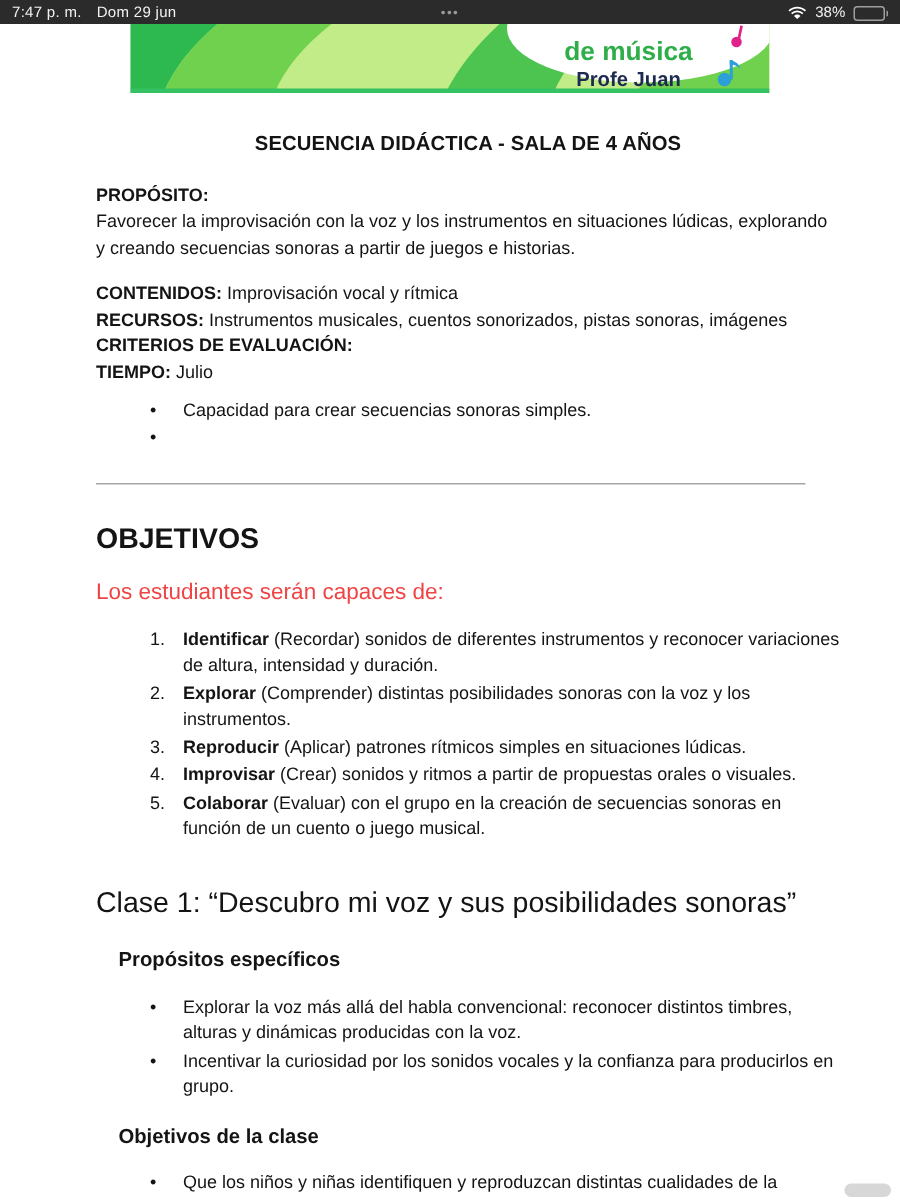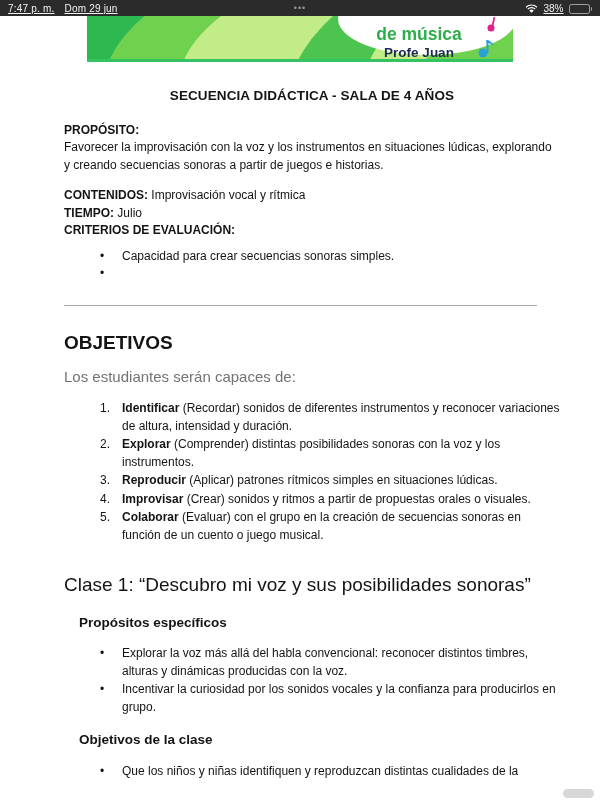--- a/index.html
+++ b/index.html
@@ -1,21 +1,21 @@
 <!DOCTYPE html>
 <html><head>
 <meta charset="utf-8">
 <style>
   * { margin:0; padding:0; box-sizing:border-box; }
   html,body { width:600px; height:800px; overflow:hidden; background:#ffffff;
     font-family:"Liberation Sans", sans-serif; }
   
   .statusbar { position:absolute; top:0; left:0; width:600px; height:16px;
     background:#2b2b2b; color:#f2f2f2; font-size:10px; display:flex;
-    align-items:center; justify-content:space-between; padding:0 8px; z-index:5;text-decoration:underline; }
+    align-items:center; justify-content:space-between; padding:0 8px; z-index:5; }
   .sb-left { display:flex; gap:10px; letter-spacing:.2px; }
   .sb-center { position:absolute; left:50%; transform:translateX(-50%);
     color:#9a9a9a; font-size:9px; letter-spacing:1px; }
   .sb-right { display:flex; align-items:flex-end; gap:5px; }
   .wifi { width:13px; height:10px; }
   .battery { display:flex; align-items:center; }
   .bat-body { width:21px; height:10px; border:1px solid rgba(255,255,255,.55);
     border-radius:2.5px; padding:1px; }
   .bat-fill { height:100%; width:38%; background:#ffffff; border-radius:1px; }
   .bat-nub { width:1.5px; height:4px; background:rgba(255,255,255,.55);
@@ -30,21 +30,21 @@
   .block-label { font-weight:bold; }
   .para { }
   .sec-proposito { margin-top:17px; }
   .sec-datos { margin-top:13px; }
   .bullets { list-style:none; margin-top:8px; }
   .bullets li, .numlist li { display:flex; }
   .b-mark { width:22px; margin-left:36px; flex:none; text-align:left; }
   .b-text { flex:1; }
   .hr { border:none; border-top:1px solid #a6a6a6; margin-top:22px; width:473px; }
   .h-objetivos { font-size:19px; font-weight:bold; margin-top:28px; }
-  .subtitle { font-size:15px; color:#737373; margin-top:16px; line-height:20px; }
+  .subtitle { font-size:15px; color:#ef4444; margin-top:16px; line-height:20px; }
   .numlist { list-style:none; margin-top:13px; }
   .numlist li { margin-bottom:1px; }
   .n-mark { width:22px; margin-left:36px; flex:none; }
   .clase-h { font-size:19px; font-weight:normal; line-height:27.5px; margin-top:27px; }
   .sub-h { font-size:13.5px; font-weight:bold; margin-top:15px;padding-left:15px; }
   .bullets2 { list-style:none; margin-top:14px; }
   .bullets2 li { display:flex; margin-bottom:1px; }
   
   .scrollpill { position:absolute; right:6px; bottom:2px; width:31px; height:9px;
     border-radius:5px; background:#c9c9c9; opacity:.75; }
@@ -99,22 +99,23 @@
 
   <div class="doc-title">SECUENCIA DIDÁCTICA - SALA DE 4 AÑOS</div>
 
   <div class="sec-proposito">
     <span class="block-label">PROPÓSITO:</span>
     <div class="para">Favorecer la improvisación con la voz y los instrumentos en situaciones lúdicas, explorando y creando secuencias sonoras a partir de juegos e historias.</div>
   </div>
 
   <div class="sec-datos">
     <div><span class="block-label">CONTENIDOS:</span><span> Improvisación vocal y rítmica</span></div>
+    <div><span class="block-label">RECURSOS:</span><span> Instrumentos musicales, cuentos sonorizados, pistas sonoras, imágenes</span></div>
+    <div><span class="block-label">CRITERIOS DE EVALUACIÓN:</span></div>
     <div><span class="block-label">TIEMPO:</span><span> Julio</span></div>
-    <div><span class="block-label">CRITERIOS DE EVALUACIÓN:</span></div>
   </div>
 
   <ul class="bullets">
     <li>
         <span class="b-mark">•</span>
         <span class="b-text">Capacidad para crear secuencias sonoras simples.</span>
       </li>
     <li>
         <span class="b-mark">•</span>
       </li>

